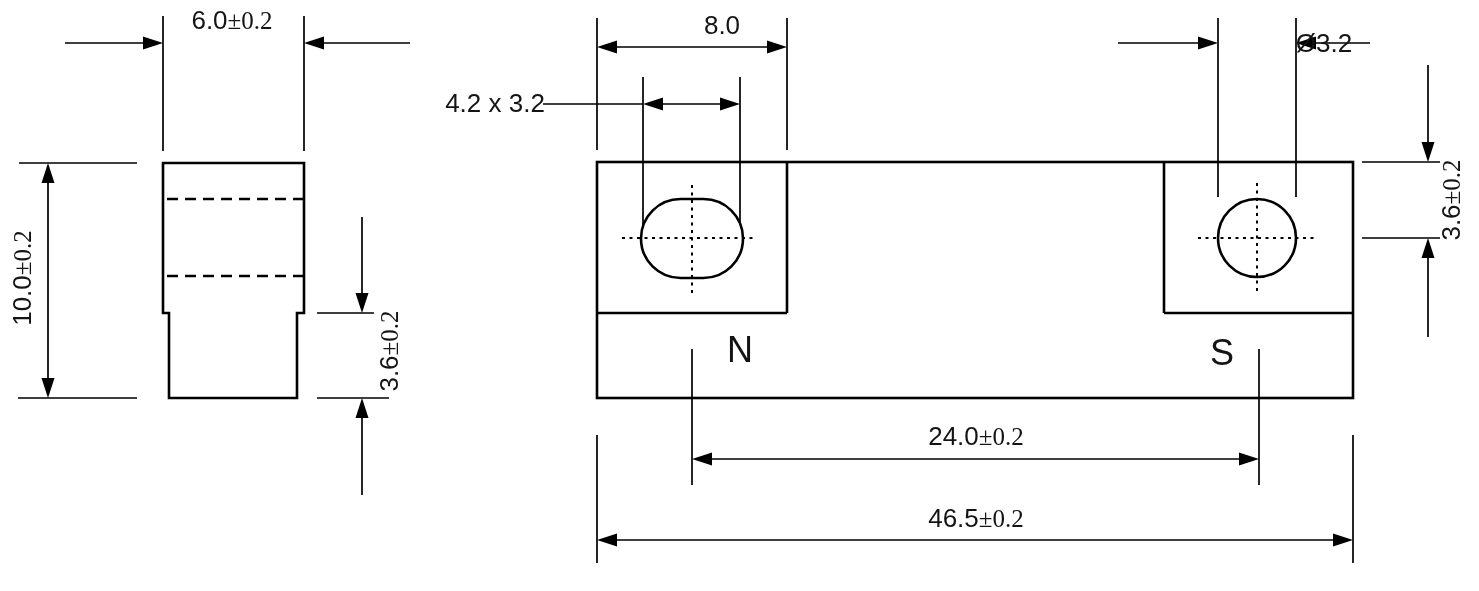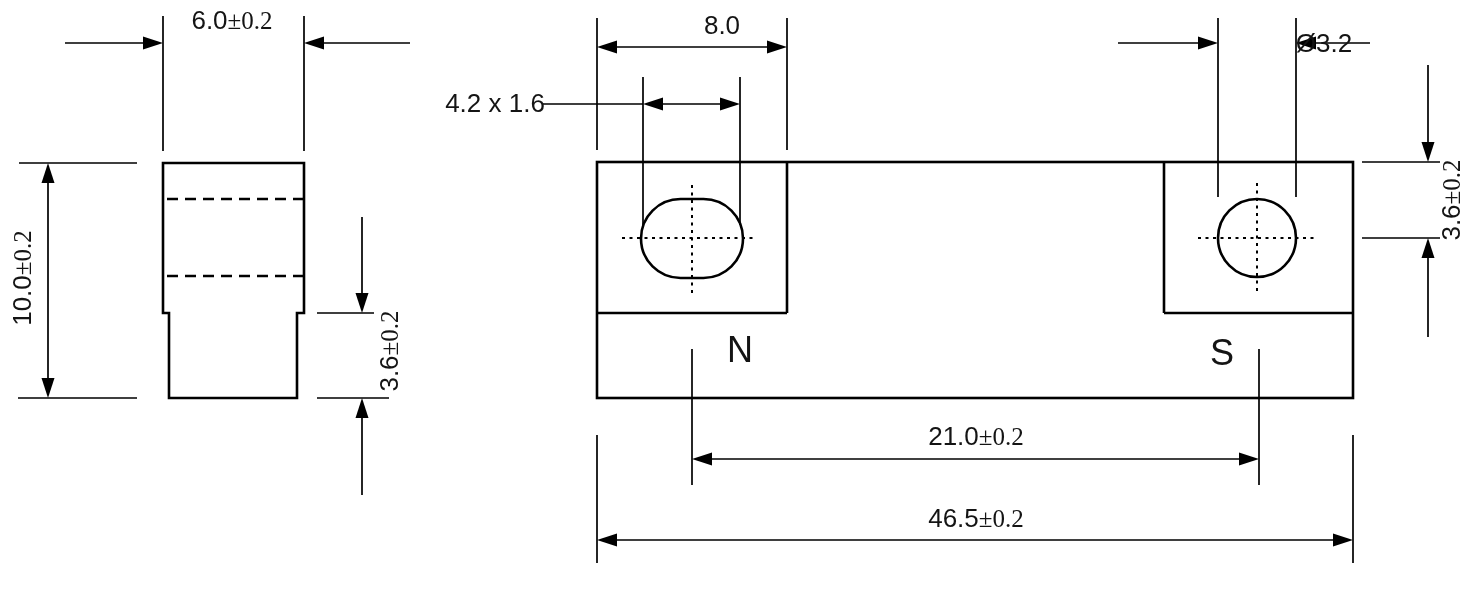--- a/index.html
+++ b/index.html
@@ -119,33 +119,33 @@
 
   <div class="dim-label rot" style="left:389px; top:351px;">
     <span class="val">3.6</span><span class="tol">±0.2</span>
   </div>
 
   <div class="dim-label" style="left:690px; top:25px;margin-left:32px;">
     <span class="val">8.0</span>
   </div>
 
   <div class="dim-label" style="left:495px; top:103px;">
-    <span class="val">4.2 x 1.6</span>
+    <span class="val">4.2 x 3.2</span>
   </div>
 
   <div class="dim-label" style="left:1324px; top:43px;">
     <span class="val">Ø3.2</span>
   </div>
 
   <div class="dim-label rot" style="left:1451px; top:200px;">
     <span class="val">3.6</span><span class="tol">±0.2</span>
   </div>
 
   <div class="dim-label" style="left:976px; top:436px;">
-    <span class="val">21.0</span><span class="tol">±0.2</span>
+    <span class="val">24.0</span><span class="tol">±0.2</span>
   </div>
 
   <div class="dim-label" style="left:976px; top:518px;">
     <span class="val">46.5</span><span class="tol">±0.2</span>
   </div>
 
   <div class="pole-label" style="left:740px; top:350px;">N</div>
 
   <div class="pole-label" style="left:1222px; top:353px;">S</div>
 

